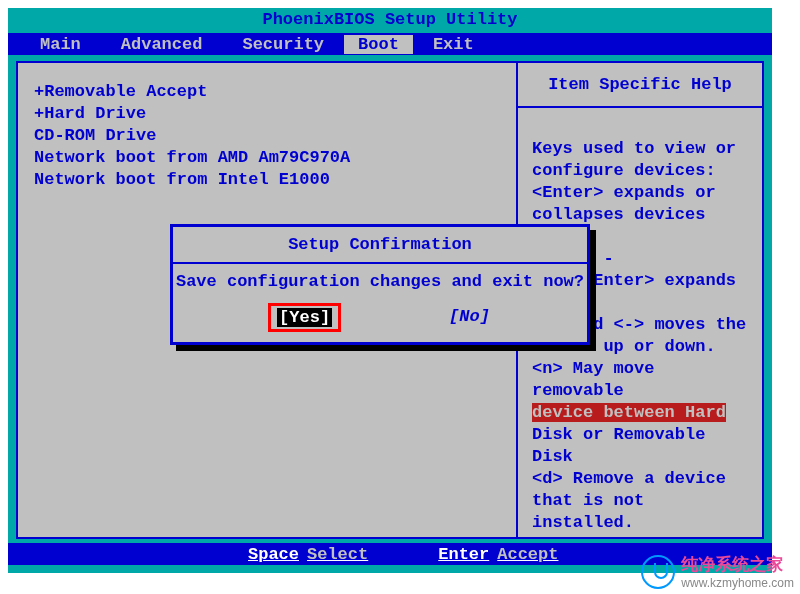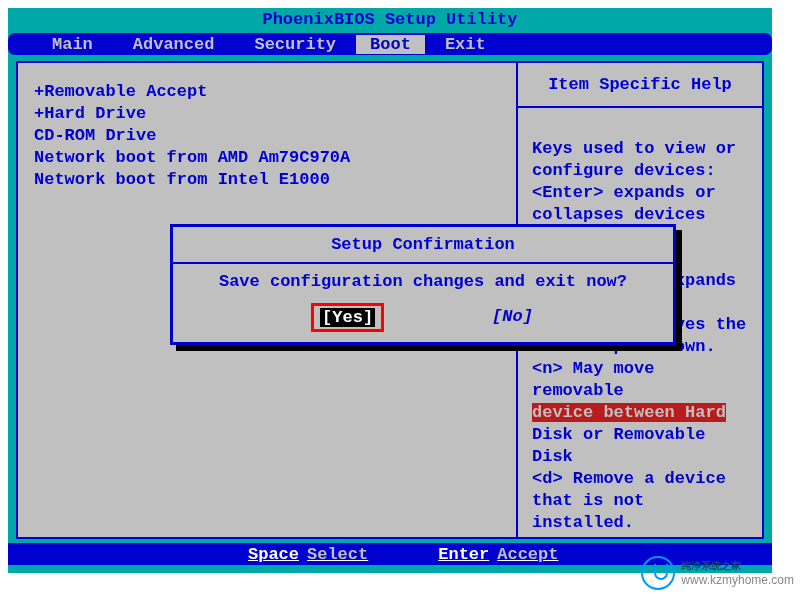--- a/index.html
+++ b/index.html
@@ -22,24 +22,23 @@
     background: #00a8a8;
   }
   .title-bar {
     text-align: center;
     color: #0000d0;
     padding: 2px 0 4px 0;
   }
   .menu-bar {
     background: #0000d0;
     display: flex;
-    padding: 0 24px;
+    padding: 0 12px;
     height: 22px;
     align-items: center;
-    border-radius: 7px;
   }
   .menu-item {
     color: #c0c0c0;
     padding: 0 20px;
   }
   .menu-item.active {
     background: #c0c0c0;
     color: #0000d0;
     padding: 0 14px;
   }
@@ -89,21 +88,21 @@
     padding-left: 240px;
     margin: 4px 0 0 0;
     text-decoration: underline;
   }
   .footer-key { color: #fff; }
   .footer-label { color: #c0c0c0; margin-left: 8px; margin-right: 70px; }
   .dialog {
     position: absolute;
     top: 224px;
     left: 170px;
-    width: 506px;
+    width: 420px;
     background: #c0c0c0;
     border: 3px solid #0000d0;
     box-shadow: 6px 6px 0 #000;
     z-index: 10;
   }
   .dialog-title {
     text-align: center;
     color: #0000d0;
     padding: 8px 0;
     border-bottom: 2px solid #0000d0;
@@ -151,21 +150,21 @@
   }
   .wm-circle::after {
     content: "";
     position: absolute;
     top: 6px; left: 11px;
     width: 10px; height: 14px;
     border: 2px solid #0099ff;
     border-top: none;
     border-radius: 0 0 10px 10px;
   }
-  .wm-text1 { color: #0c4a6e; font-size: 10px; font-weight: bold; }
+  .wm-text1 { color: #ec4899; font-size: 17px; font-weight: bold; }
   .wm-text2 { color: #888; font-size: 12px; }
 </style>
 </head>
 <body>
 
 <div class="bios-screen">
   <div class="title-bar">PhoenixBIOS Setup Utility</div>
   <div class="menu-bar" id="menu-bar">
       <span class="menu-item">Main</span>
       <span class="menu-item">Advanced</span>

